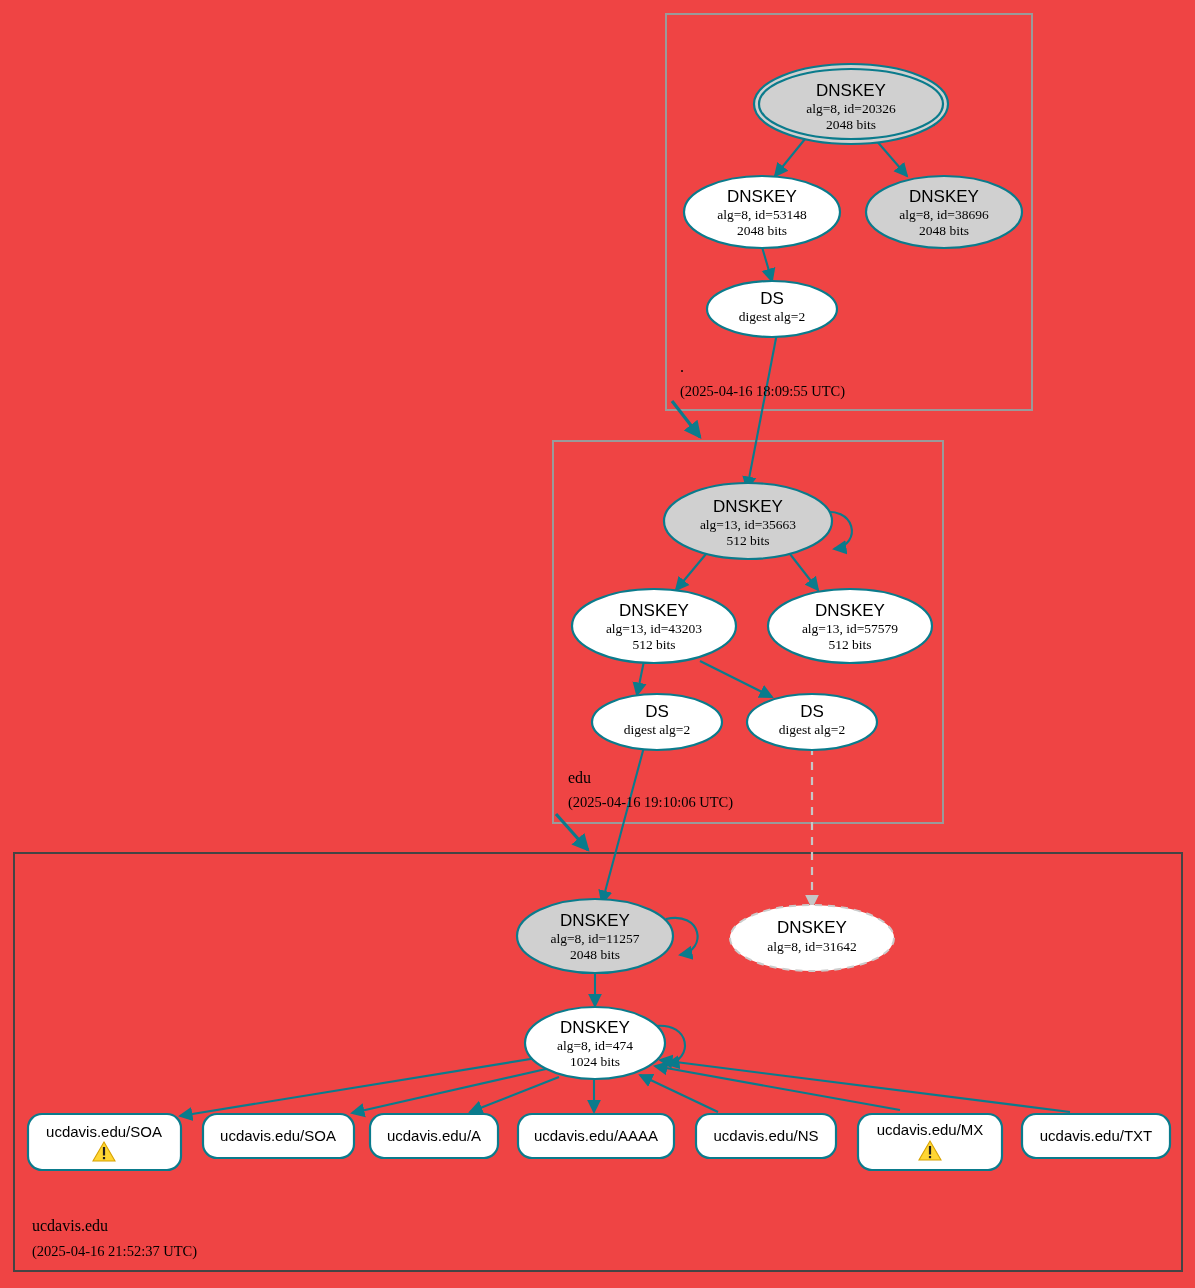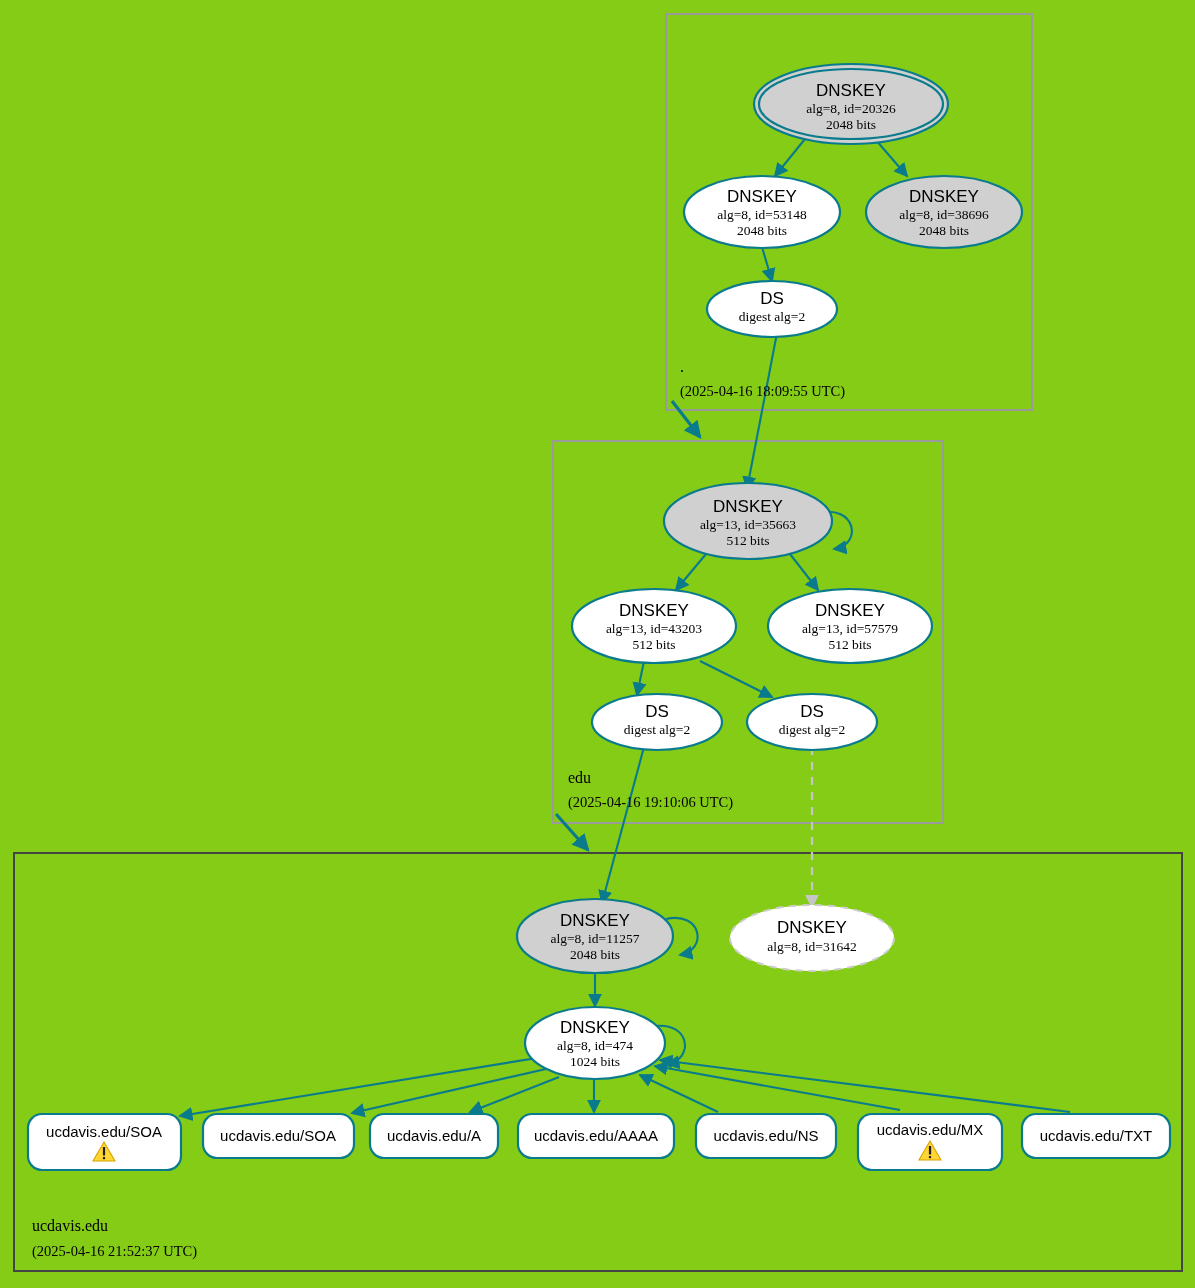--- a/index.html
+++ b/index.html
@@ -4,21 +4,21 @@
 <style>
   html, body {
     margin: 0;
     padding: 0;
     background: #ffffff;
   }
   #stage {
     position: relative;
     width: 1195px;
     height: 1288px;
-    background: #84cc16;
+    background: #ef4444;
     font-family: "Liberation Serif", "DejaVu Serif", serif;
     overflow: hidden;
   }
   #graph-svg {
     position: absolute;
     left: 0;
     top: 0;
     width: 1195px;
     height: 1288px;
   }

